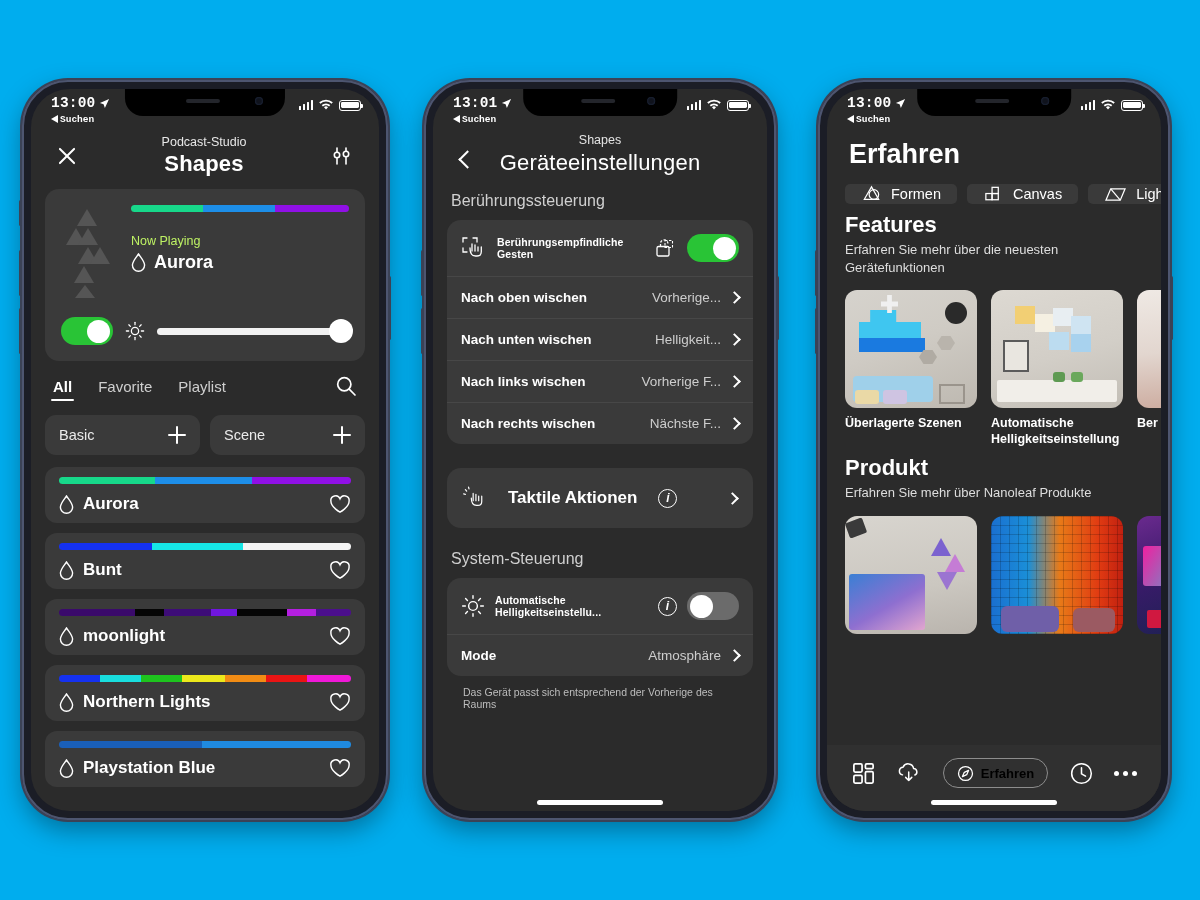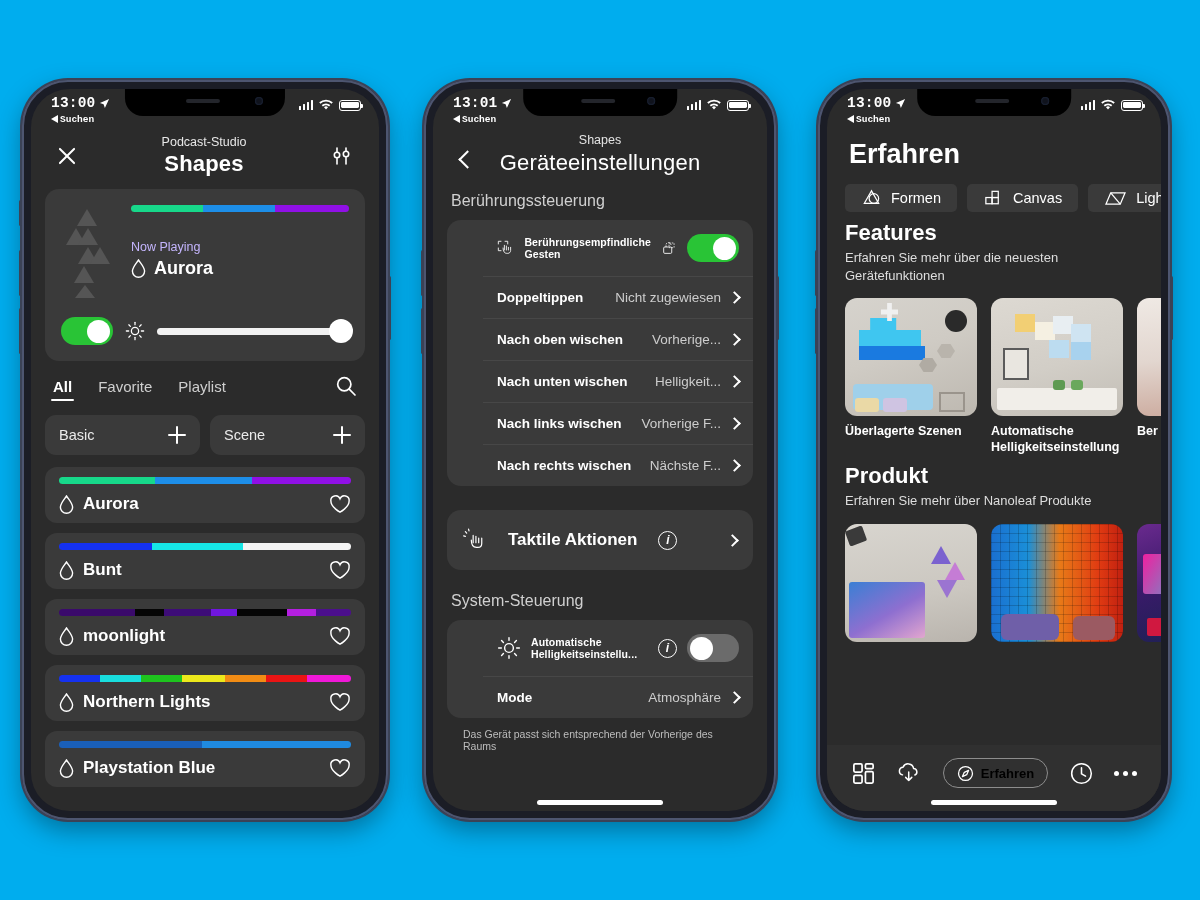--- a/index.html
+++ b/index.html
@@ -75,39 +75,39 @@
   .bars { display:flex; align-items:flex-end; gap:1.5px; height:10px; }
   .bars i { width:2.5px; background:#fff; border-radius:.5px; display:block;}
   .bars i:nth-child(1){height:4px;} .bars i:nth-child(2){height:6px;}
   .bars i:nth-child(3){height:8px;} .bars i:nth-child(4){height:10px;}
   .batt { width:22px; height:11px; border:1.3px solid #fff; border-radius:3px; position:relative; }
   .batt::after{content:""; position:absolute; right:-3px; top:3px; width:1.6px; height:4px; background:#fff; border-radius:0 1px 1px 0;}
   .batt i{ position:absolute; inset:1.4px; background:#fff; border-radius:1.4px; display:block;}
 
   
   .body { position:relative; padding: 0 14px; color:#fff; }
-  .card { background:#3a3a3a; border-radius: 14px; padding-left: 36px; }
+  .card { background:#3a3a3a; border-radius: 14px; }
   .row-sep { border-top: 1px solid rgba(255,255,255,.07); }
 
   
   #p1 { left: 22px; top: 80px; width: 366px; height: 740px; }
   .p1-header { display:flex; align-items:center; justify-content:space-between; padding: 2px 10px 12px; }
   .p1-titles { text-align:center; flex:1; }
   .p1-sub { font-size: 12.5px; color:#e8e8e8; margin-bottom:2px; }
   .p1-title { font-size: 22px; font-weight: 700; letter-spacing:.2px; }
   .x-icon { width:24px; height:24px; position:relative; cursor:pointer;}
   .x-icon::before,.x-icon::after{content:"";position:absolute;left:1px;top:11px;width:22px;height:2px;background:#fff;border-radius:1px;}
   .x-icon::before{transform:rotate(45deg);} .x-icon::after{transform:rotate(-45deg);}
 
   .nowplay { margin: 0 0 10px; padding: 14px 16px 16px; display:block; }
   .np-top { display:flex; gap:14px; align-items:flex-start; }
   .np-shape { width: 56px; flex:0 0 56px; display:flex; justify-content:center; padding-top:4px;}
   .np-right { flex:1; padding-top:2px;}
   .grad-bar { height: 7px; border-radius: 4px; width:100%; }
-  .np-label { font-size:12.5px; color:#c4b5fd; margin-top:28px; }
+  .np-label { font-size:12.5px; color:#bef264; margin-top:22px; }
   .np-scene { display:flex; align-items:center; gap:8px; margin-top:4px; font-size:18px; font-weight:700;}
   .np-bottom { display:flex; align-items:center; gap:12px; margin-top:18px;}
   .toggle { width:52px; height:28px; border-radius:16px; position:relative; flex:0 0 52px; cursor:pointer;}
   .toggle.on { background:#29c436; }
   .toggle.off { background:#6b6b6b; }
   .toggle .knob { position:absolute; top:2.5px; width:23px; height:23px; border-radius:50%; background:#fff; }
   .toggle.on .knob { right:3px; } .toggle.off .knob { left:3px; }
   .slider { flex:1; height:7px; background:#f2f2f2; border-radius:5px; position:relative; }
   .slider .thumb { position:absolute; right:-4px; top:-8.5px; width:24px; height:24px; border-radius:50%; background:#fff;}
 
@@ -146,21 +146,21 @@
   .chev-r{width:9px;height:9px;border-right:2px solid #fff;border-top:2px solid #fff;transform:rotate(45deg);display:inline-block;}
   .tactile{display:flex;align-items:center;gap:21px;padding:18px 16px;}
   .tactile .t-label{font-size:17px;font-weight:700;}
   .infoi{width:19px;height:19px;border:1.6px solid #fff;border-radius:50%;font-size:12px;line-height:16px;text-align:center;font-weight:700;font-style:italic;display:inline-block;}
   .footnote{font-size:10.5px;color:#bdbdbd;padding:10px 16px 0;}
 
   
   #p3 { left: 818px; top: 80px; width: 352px; height: 740px; }
   .p3-title{font-size:27px;font-weight:700;padding: 6px 4px 14px;}
   .chips{display:flex;gap:10px;overflow:hidden;}
-  .chip{background:#3a3a3a;border-radius:5px;height:28px;display:flex;align-items:center;gap:9px;padding:0 16px;font-size:14.5px;white-space:nowrap;flex:0 0 auto;}
+  .chip{background:#3a3a3a;border-radius:5px;height:20px;display:flex;align-items:center;gap:9px;padding:0 16px;font-size:14.5px;white-space:nowrap;flex:0 0 auto;}
   .sec-h{font-size:22px;font-weight:700;margin-top:8px;}
   .sec-s{font-size:13px;color:#dedede;line-height:1.35;margin-top:3px;}
   .cardrow{display:flex;gap:14px;margin-top:14px;overflow:hidden;}
   .pcard{flex:0 0 auto;width:132px;}
   .pcard .thumb{width:132px;height:118px;border-radius:12px;overflow:hidden;position:relative;}
   .pcard .cap{font-size:12.5px;font-weight:700;line-height:1.25;margin-top:8px;}
   .tabbar{position:absolute;left:0;right:0;bottom:0;height:66px;background:#303030;display:flex;align-items:center;justify-content:space-around;padding:0 14px 10px;}
   .tbi{color:#fff;display:flex;align-items:center;}
   .tb-pill{border:1.4px solid #8d8d8d;border-radius:16px;height:30px;display:flex;align-items:center;gap:7px;padding:0 13px;font-size:13px;font-weight:700;}
   .homebar{position:absolute;bottom:6px;left:50%;transform:translateX(-50%);width:126px;height:5px;border-radius:3px;background:#fff;z-index:60;}
@@ -456,27 +456,20 @@
             <svg width="24" height="24" viewBox="0 0 24 24">
               <rect x="4" y="10.5" width="12" height="9.5" rx="1.6" fill="none" stroke="#fff" stroke-width="1.3"></rect>
               <path d="M7.5 10.5V7.5a3.7 3.7 0 0 1 7.4 0" fill="none" stroke="#fff" stroke-width="1.3" stroke-dasharray="2.4 1.6"></path>
               <rect x="12" y="4.5" width="7.5" height="7" fill="none" stroke="#fff" stroke-width="1.1" stroke-dasharray="2.4 1.6"></rect>
             </svg>
             <div class="toggle on">
                 <span class="knob"></span>
               </div>
           </div>
           <div id="p2-gestures">
-              <div class="g-row row-sep">
-                <span class="k">Doppeltippen</span>
-                <span class="v">
-                  <span>Nicht zugewiesen</span>
-                  <span class="chev-r"></span>
-                </span>
-              </div>
               <div class="g-row row-sep">
                 <span class="k">Nach oben wischen</span>
                 <span class="v">
                   <span>Vorherige...</span>
                   <span class="chev-r"></span>
                 </span>
               </div>
               <div class="g-row row-sep">
                 <span class="k">Nach unten wischen</span>
                 <span class="v">

